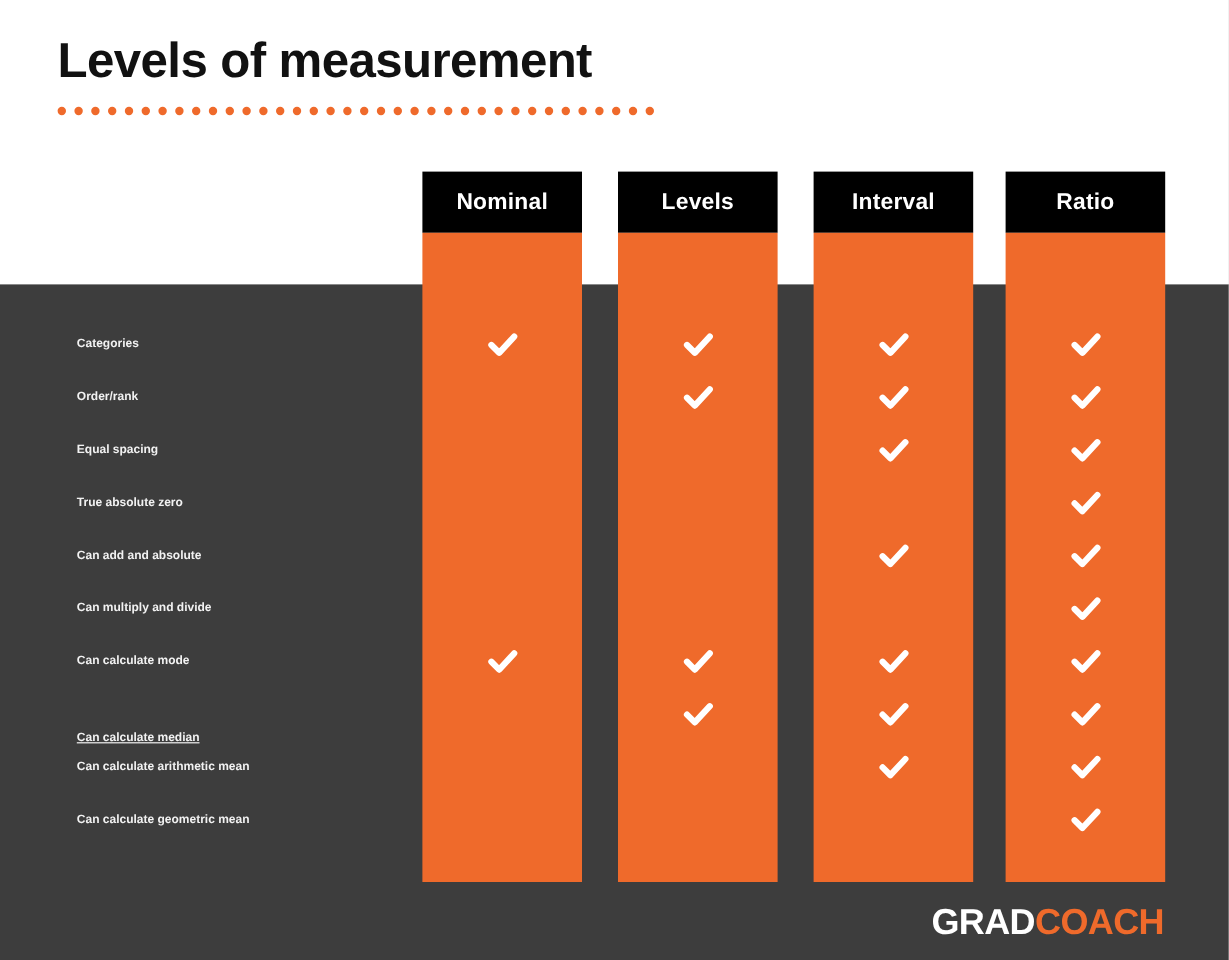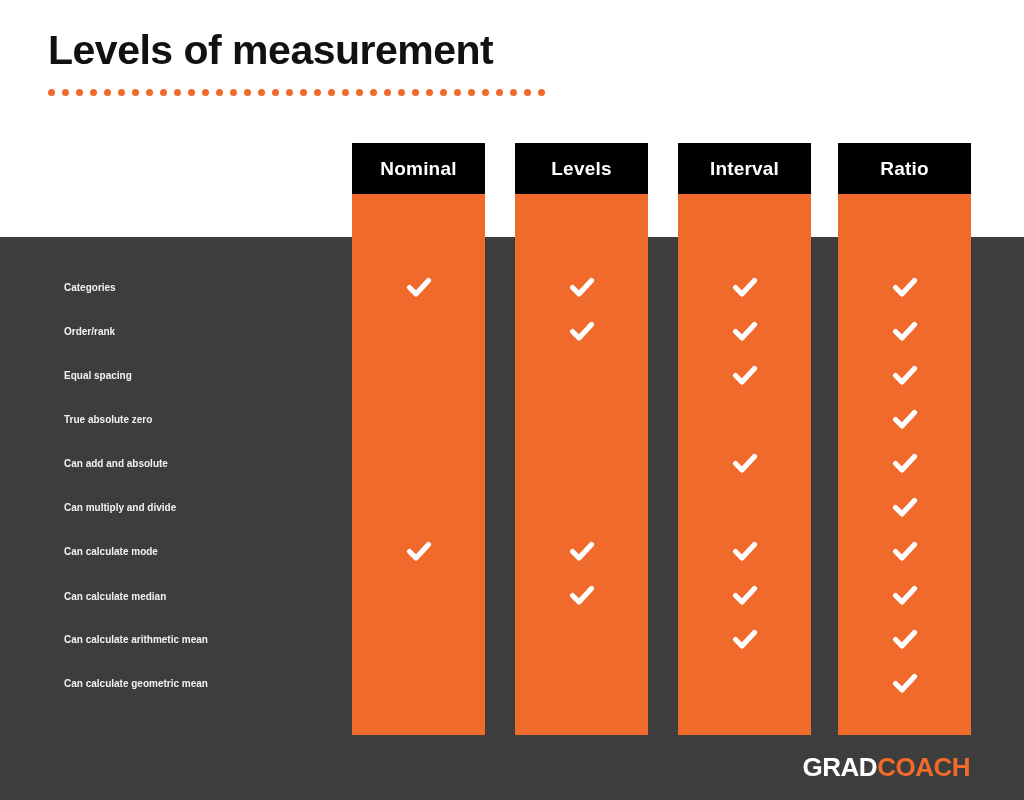--- a/index.html
+++ b/index.html
@@ -79,21 +79,21 @@
     position:absolute;
     width:30px; height:30px;
     transform:translate(-50%,-50%);
   }
   .check svg { display:block; width:30px; height:30px; }
 
   
   #logo {
     position:absolute;
     right:54px; top:752px;
-    font-size:26px;
+    font-size:30px;
     font-weight:bold;
     letter-spacing:-0.5px;
     white-space:nowrap;
   }
   #logo .logo-grad { color:#ffffff; }
   #logo .logo-coach { color:#ef6a2b; }
 </style>
 </head>
 <body>
 
@@ -277,20 +277,20 @@
   </div>
 
 <div id="row-labels">
     <div class="row-label" style="top: 50px;">Categories</div>
     <div class="row-label" style="top: 94px;">Order/rank</div>
     <div class="row-label" style="top: 138px;">Equal spacing</div>
     <div class="row-label" style="top: 182px;">True absolute zero</div>
     <div class="row-label" style="top: 226px;">Can add and absolute</div>
     <div class="row-label" style="top: 270px;">Can multiply and divide</div>
     <div class="row-label" style="top: 314px;">Can calculate mode</div>
-    <div class="row-label" style="top: 359px;">Can calculate median</div>
+    <div class="row-label" style="top: 378px; text-decoration: underline;">Can calculate median</div>
     <div class="row-label" style="top: 402px;">Can calculate arithmetic mean</div>
     <div class="row-label" style="top: 446px;">Can calculate geometric mean</div>
   </div>
 
 <div id="logo">
   <span class="logo-grad">GRAD</span><span class="logo-coach">COACH</span>
 </div>
 
 </body></html>

